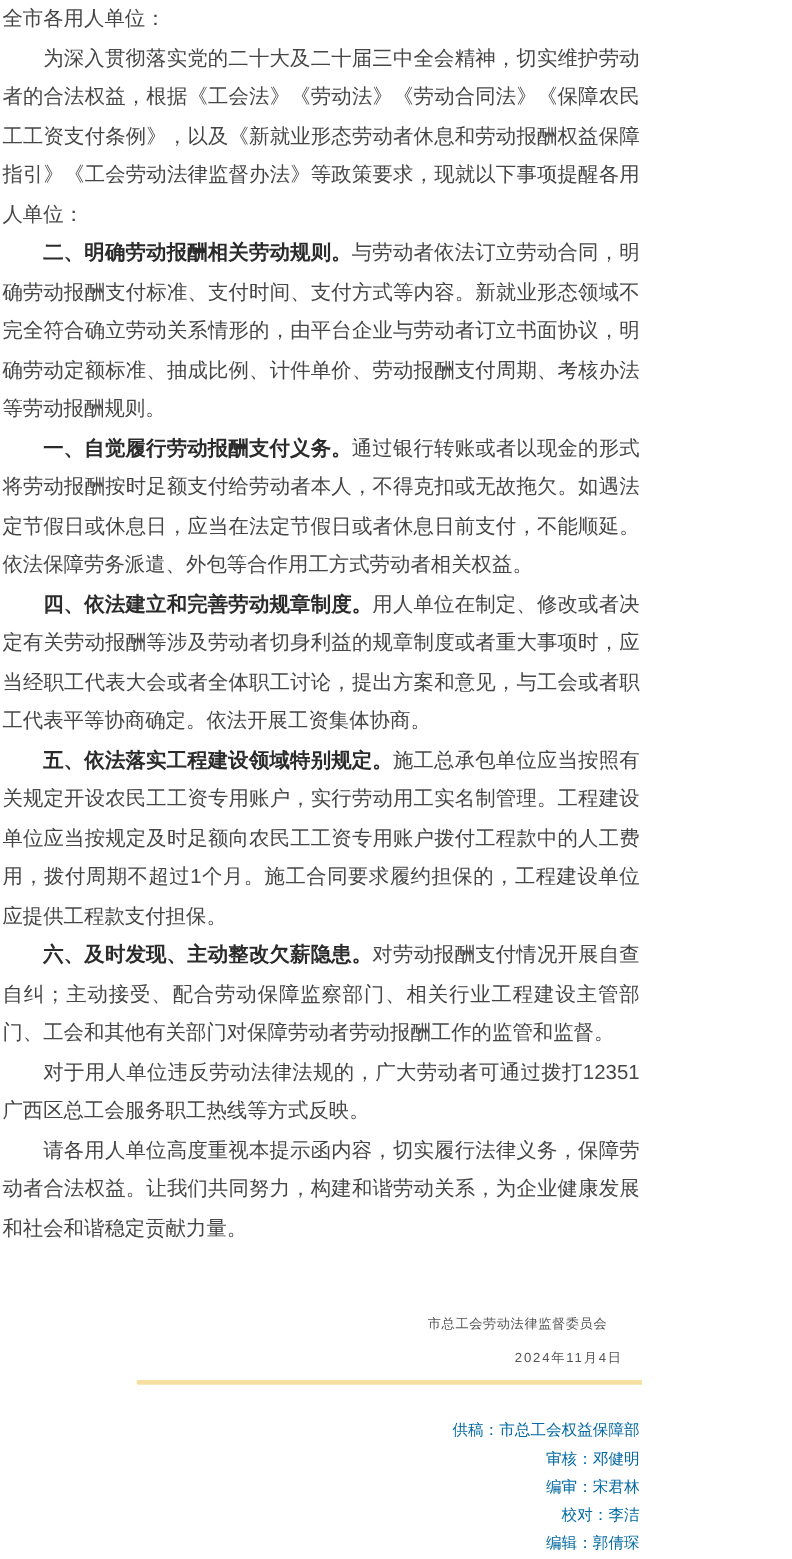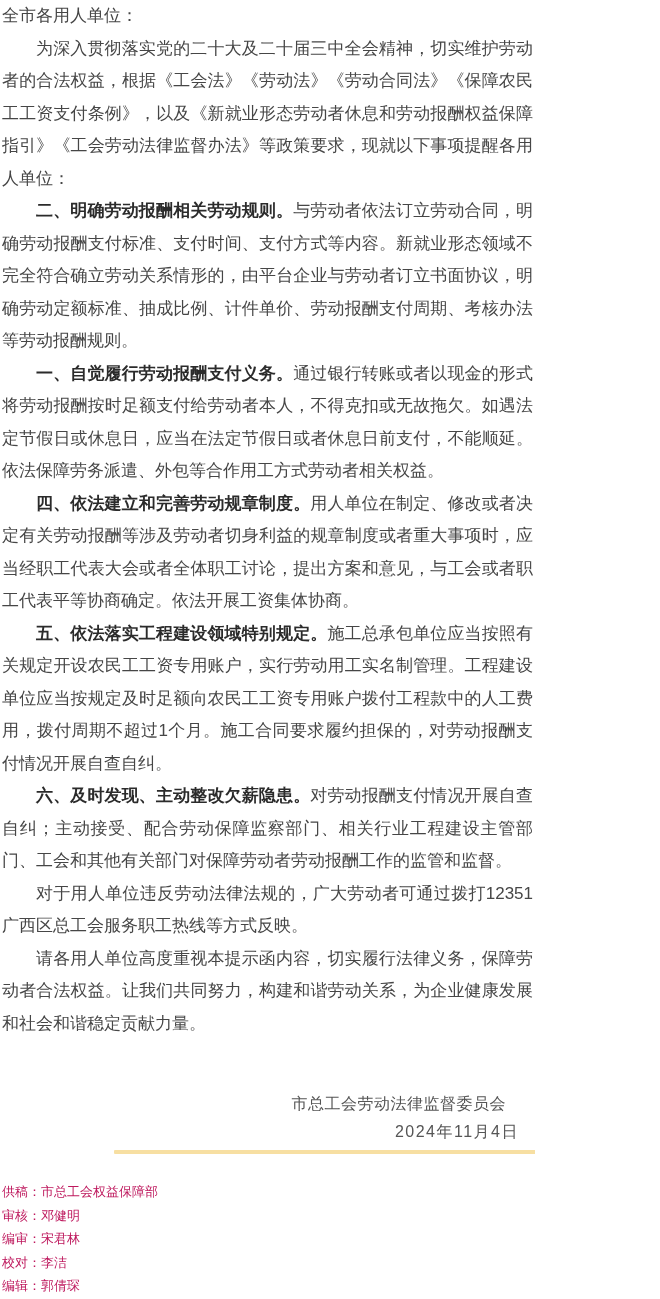--- a/index.html
+++ b/index.html
@@ -22,59 +22,59 @@
   }
   .page p { margin: 0; }
   .indent { text-indent: 2em; }
   .sec-heading {
     font-weight: bold;
     color: #2b2b2b;
   }
   .signature {
     margin-top: 50px;
     text-align: right;
-    font-size: 16px;
+    font-size: 11px;
     line-height: 28px;
     color: #555555;
     text-indent: 0;
   }
   .signature .issuer { padding-right: 27px; letter-spacing: 0.5px; }
   .signature .date   { padding-right: 14px; letter-spacing: 1.5px; }
   .divider {
     height: 4px;
     width: 517px;
     margin: 4px 0 0 112px;
     border-radius: 1px;
   }
   .credits {
     margin-top: 26px;
     font-size: 13px;
     line-height: 23.6px;
-    color: #be185d;
-    text-align: left;
+    color: #0369a1;
+    text-align: right;
     text-indent: 0;
   }
 </style>
 </head>
 <body>
 
 <div class="page">
 
   <p>全市各用人单位：</p>
 
   <p class="indent">为深入贯彻落实党的二十大及二十届三中全会精神，切实维护劳动者的合法权益，根据《工会法》《劳动法》《劳动合同法》《保障农民工工资支付条例》，以及《新就业形态劳动者休息和劳动报酬权益保障指引》《工会劳动法律监督办法》等政策要求，现就以下事项提醒各用人单位：</p>
 
   <p class="indent"><span class="sec-heading">二、明确劳动报酬相关劳动规则。</span><span>与劳动者依法订立劳动合同，明确劳动报酬支付标准、支付时间、支付方式等内容。新就业形态领域不完全符合确立劳动关系情形的，由平台企业与劳动者订立书面协议，明确劳动定额标准、抽成比例、计件单价、劳动报酬支付周期、考核办法等劳动报酬规则。</span></p>
 
   <p class="indent"><span class="sec-heading">一、自觉履行劳动报酬支付义务。</span><span>通过银行转账或者以现金的形式将劳动报酬按时足额支付给劳动者本人，不得克扣或无故拖欠。如遇法定节假日或休息日，应当在法定节假日或者休息日前支付，不能顺延。依法保障劳务派遣、外包等合作用工方式劳动者相关权益。</span></p>
 
 
   <p class="indent"><span class="sec-heading">四、依法建立和完善劳动规章制度。</span><span>用人单位在制定、修改或者决定有关劳动报酬等涉及劳动者切身利益的规章制度或者重大事项时，应当经职工代表大会或者全体职工讨论，提出方案和意见，与工会或者职工代表平等协商确定。依法开展工资集体协商。</span></p>
 
-  <p class="indent"><span class="sec-heading">五、依法落实工程建设领域特别规定。</span><span>施工总承包单位应当按照有关规定开设农民工工资专用账户，实行劳动用工实名制管理。工程建设单位应当按规定及时足额向农民工工资专用账户拨付工程款中的人工费用，拨付周期不超过1个月。施工合同要求履约担保的，对劳动报酬支付情况开展自查自纠。</span></p>
+  <p class="indent"><span class="sec-heading">五、依法落实工程建设领域特别规定。</span><span>施工总承包单位应当按照有关规定开设农民工工资专用账户，实行劳动用工实名制管理。工程建设单位应当按规定及时足额向农民工工资专用账户拨付工程款中的人工费用，拨付周期不超过1个月。施工合同要求履约担保的，工程建设单位应提供工程款支付担保。</span></p>
 
   <p class="indent"><span class="sec-heading">六、及时发现、主动整改欠薪隐患。</span><span>对劳动报酬支付情况开展自查自纠；主动接受、配合劳动保障监察部门、相关行业工程建设主管部门、工会和其他有关部门对保障劳动者劳动报酬工作的监管和监督。</span></p>
 
   <p class="indent">对于用人单位违反劳动法律法规的，广大劳动者可通过拨打12351广西区总工会服务职工热线等方式反映。</p>
 
   <p class="indent">请各用人单位高度重视本提示函内容，切实履行法律义务，保障劳动者合法权益。让我们共同努力，构建和谐劳动关系，为企业健康发展和社会和谐稳定贡献力量。</p>
 
   <div class="signature">
     <p class="issuer">市总工会劳动法律监督委员会</p>
     <p class="date">2024年11月4日</p>

